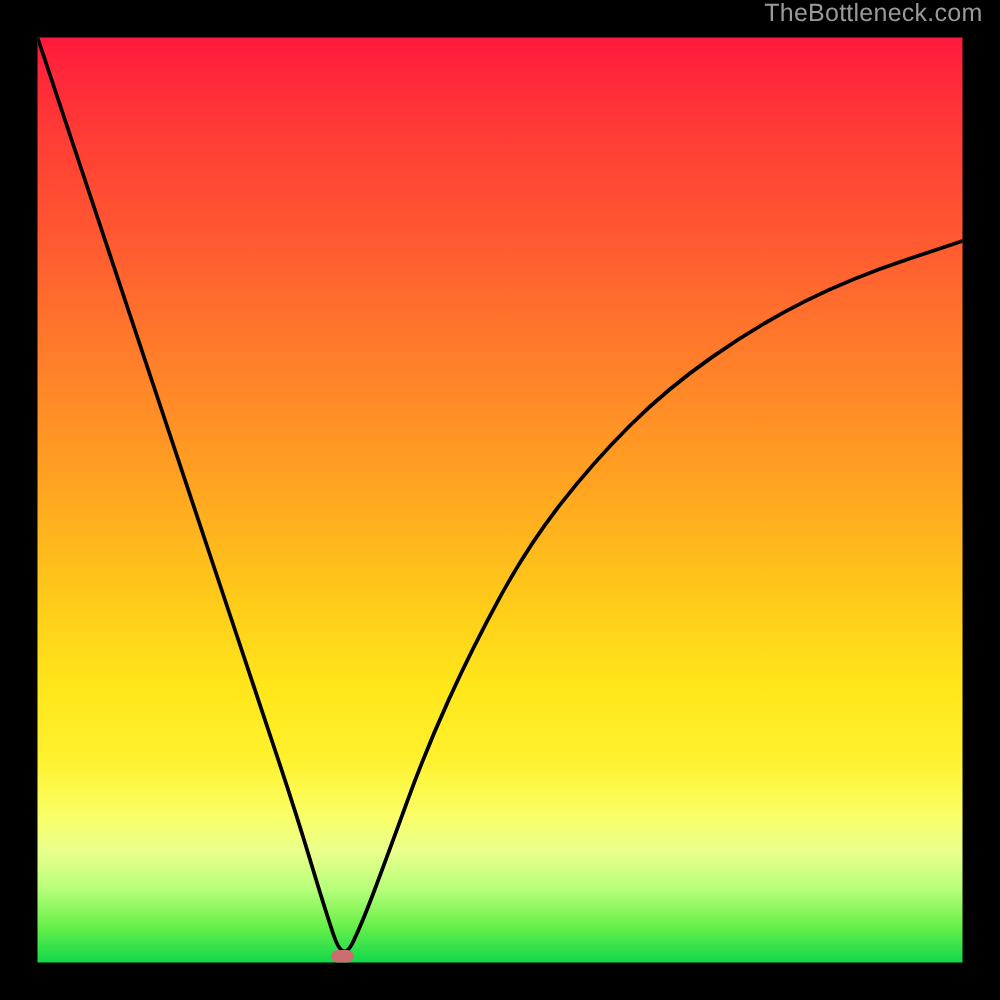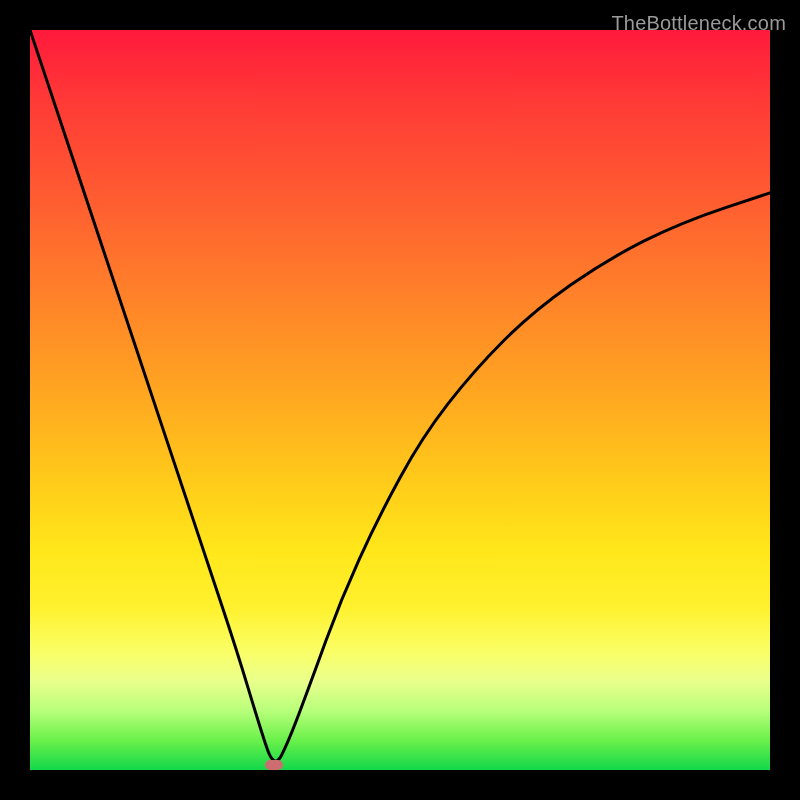--- a/index.html
+++ b/index.html
@@ -56,21 +56,21 @@
     stroke-linejoin: round;
   }
   .marker {
     position: absolute;
     height: 9px;
     border-radius: 5px;
     background: #cc6e6f;
   }
   .watermark {
     position: absolute;
-    top: 12px;
+    top: 0;
     right: 14px;
     color: #9a9a9a;
     font-size: 20px;
     letter-spacing: 0.2px;
     user-select: none;
   }
 </style>
 </head>
 <body>
 

